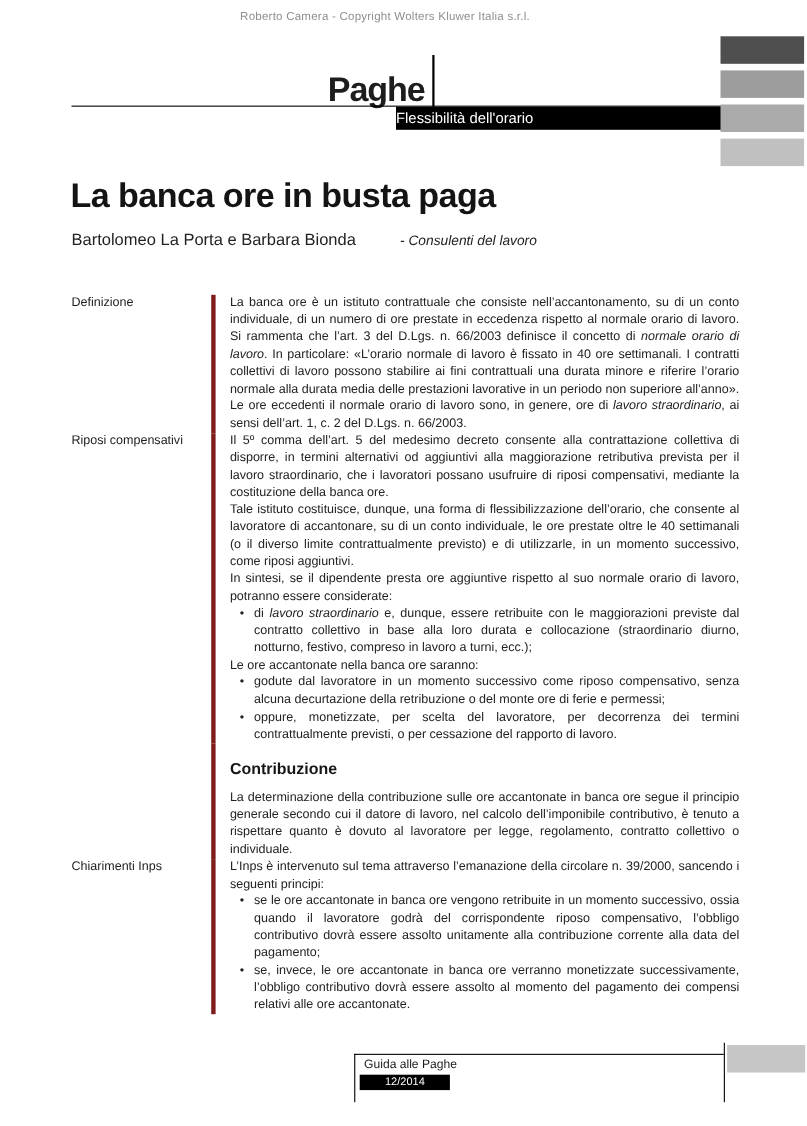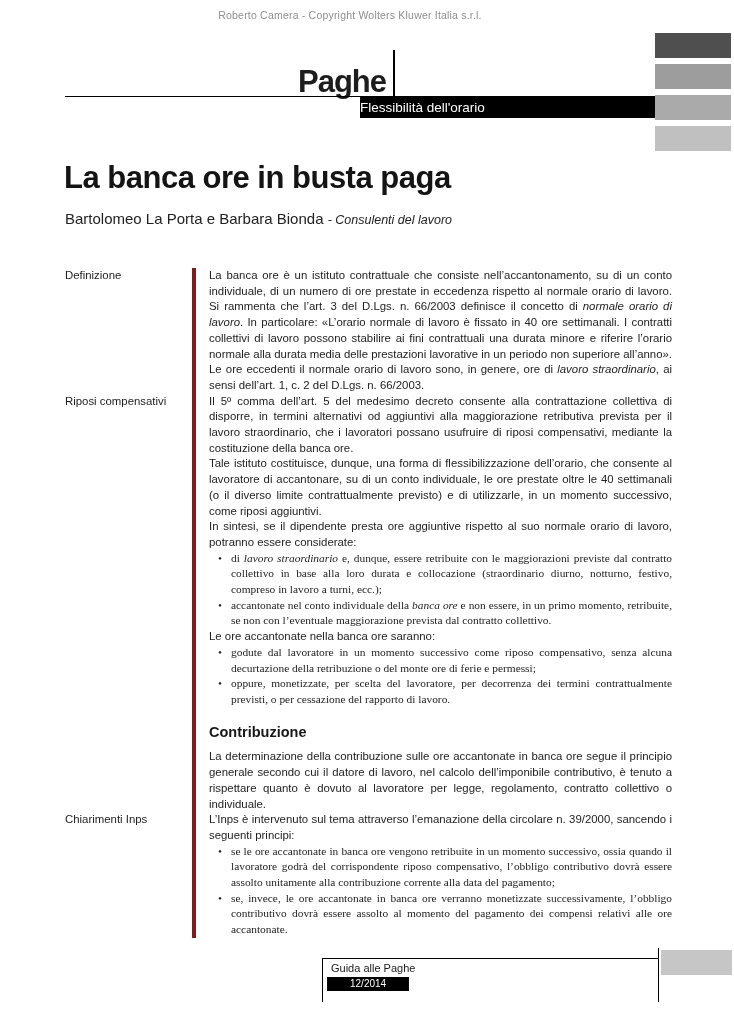--- a/index.html
+++ b/index.html
@@ -19,35 +19,35 @@
     position:absolute;top:97px;left:360px;width:312px;height:21px;background:#000;
     color:#fff;font-size:13.5px;line-height:21px;padding-left:0;box-sizing:border-box;
   }
   .thumb-tabs{position:absolute;top:33px;right:3px;width:76px;}
   .thumb-tabs .tab{width:76px;height:25px;margin-bottom:6px;}
   .article-title{
     position:absolute;top:160px;left:64px;font-size:31px;font-weight:bold;
     letter-spacing:-.5px;color:#141414;
   }
   .authors{position:absolute;top:210px;left:65px;font-size:15px;color:#222;}
-  .authors .role{font-size:12.5px;font-style:italic;}
+  .authors .role{font-size:12.5px;font-style:italic;margin-left:36px;}
   .content{position:absolute;top:268px;left:65px;width:607px;}
   .section-row{display:flex;}
   .section-label{
     flex:0 0 116px;width:116px;text-align:left;padding-right:11px;
     font-weight:normal;font-size:11.4px;line-height:15.7px;
   }
   .section-body{
     flex:1;border-left:4px solid #7f1d1d;padding-left:13px;
     font-size:11.4px;line-height:15.7px;text-align:justify;color:#222;
   }
   .section-body p{margin:0;}
   .section-body h2{margin:17px 0 9px 0;font-size:14.5px;font-weight:bold;color:#161616;}
   .section-body ul{margin:0;padding:0;list-style:none;}
-  .section-body li{position:relative;margin-left:9px;padding-left:13px;font-family:Liberation Serif, serif;}
+  .section-body li{position:relative;margin-left:9px;padding-left:13px;}
   .section-body li::before{content:"\2022";position:absolute;left:0;top:0;}
   
   .footer-rule-h{position:absolute;top:958px;left:322px;width:336px;height:1px;background:#000;}
   .footer-rule-v{position:absolute;top:958px;left:322px;width:1px;height:44px;background:#000;}
   .footer-journal{position:absolute;top:962px;left:331px;font-size:11px;color:#1a1a1a;}
   .footer-badge{
     position:absolute;top:977px;left:327px;background:#000;color:#fff;
     font-size:10px;line-height:14px;padding:0 23px;
   }
   .footer-rule-v2{position:absolute;top:948px;left:658px;width:1px;height:54px;background:#000;}
@@ -93,21 +93,20 @@
       </div>
     </div>
     <div class="section-row">
       <div class="section-label">Riposi compensativi</div>
       <div class="section-body">
         <p>Il 5º comma dell’art. 5 del medesimo decreto consente alla contrattazione collettiva di disporre, in termini alternativi od aggiuntivi alla maggiorazione retributiva prevista per il lavoro straordinario, che i lavoratori possano usufruire di riposi compensativi, mediante la costituzione della banca ore.</p>
         <p>Tale istituto costituisce, dunque, una forma di flessibilizzazione dell’orario, che consente al lavoratore di accantonare, su di un conto individuale, le ore prestate oltre le 40 settimanali (o il diverso limite contrattualmente previsto) e di utilizzarle, in un momento successivo, come riposi aggiuntivi.</p>
         <p>In sintesi, se il dipendente presta ore aggiuntive rispetto al suo normale orario di lavoro, potranno essere considerate:</p>
         <ul>
           <li>di <i>lavoro straordinario</i> e, dunque, essere retribuite con le maggiorazioni previste dal contratto collettivo in base alla loro durata e collocazione (straordinario diurno, notturno, festivo, compreso in lavoro a turni, ecc.);</li>
-          <li>accantonate nel conto individuale della <i>banca ore</i> e non essere, in un primo momento, retribuite, se non con l’eventuale maggiorazione prevista dal contratto collettivo.</li>
         </ul>
         <p>Le ore accantonate nella banca ore saranno:</p>
         <ul>
           <li>godute dal lavoratore in un momento successivo come riposo compensativo, senza alcuna decurtazione della retribuzione o del monte ore di ferie e permessi;</li>
           <li>oppure, monetizzate, per scelta del lavoratore, per decorrenza dei termini contrattualmente previsti, o per cessazione del rapporto di lavoro.</li>
         </ul>
       </div>
     </div>
     <div class="section-row">
       <div class="section-label"></div>

